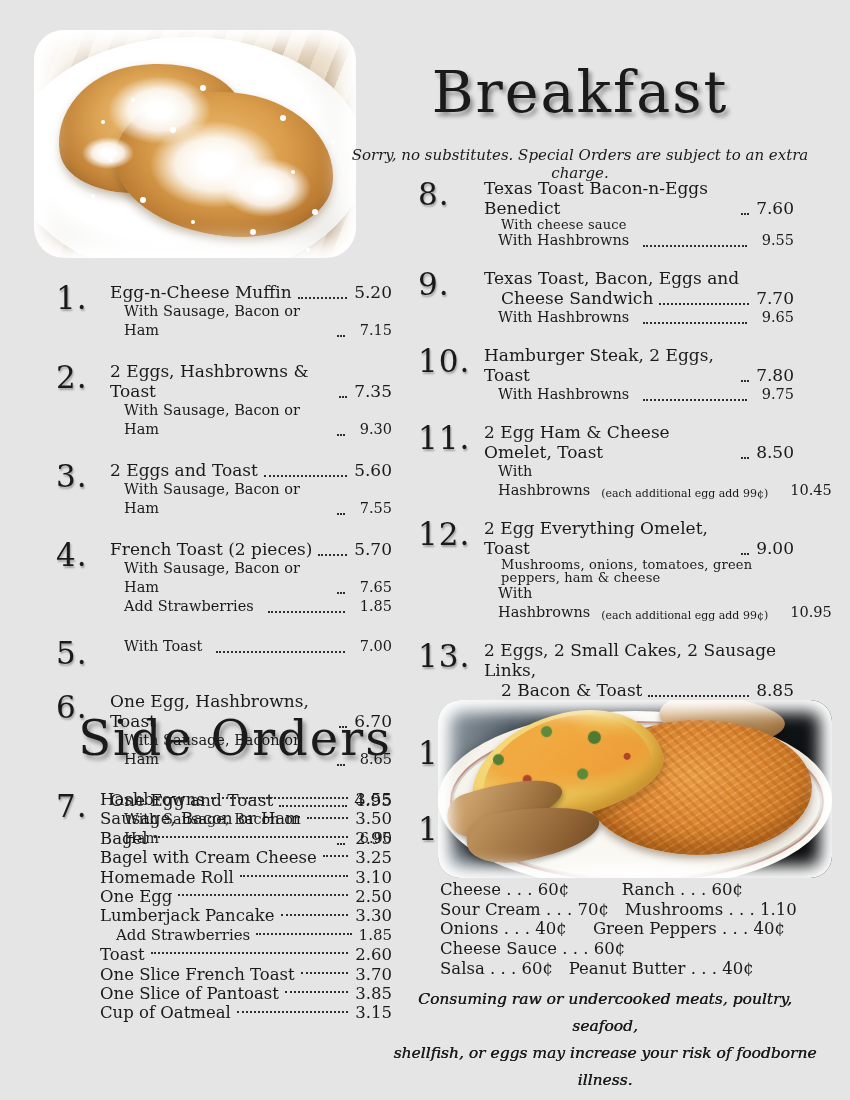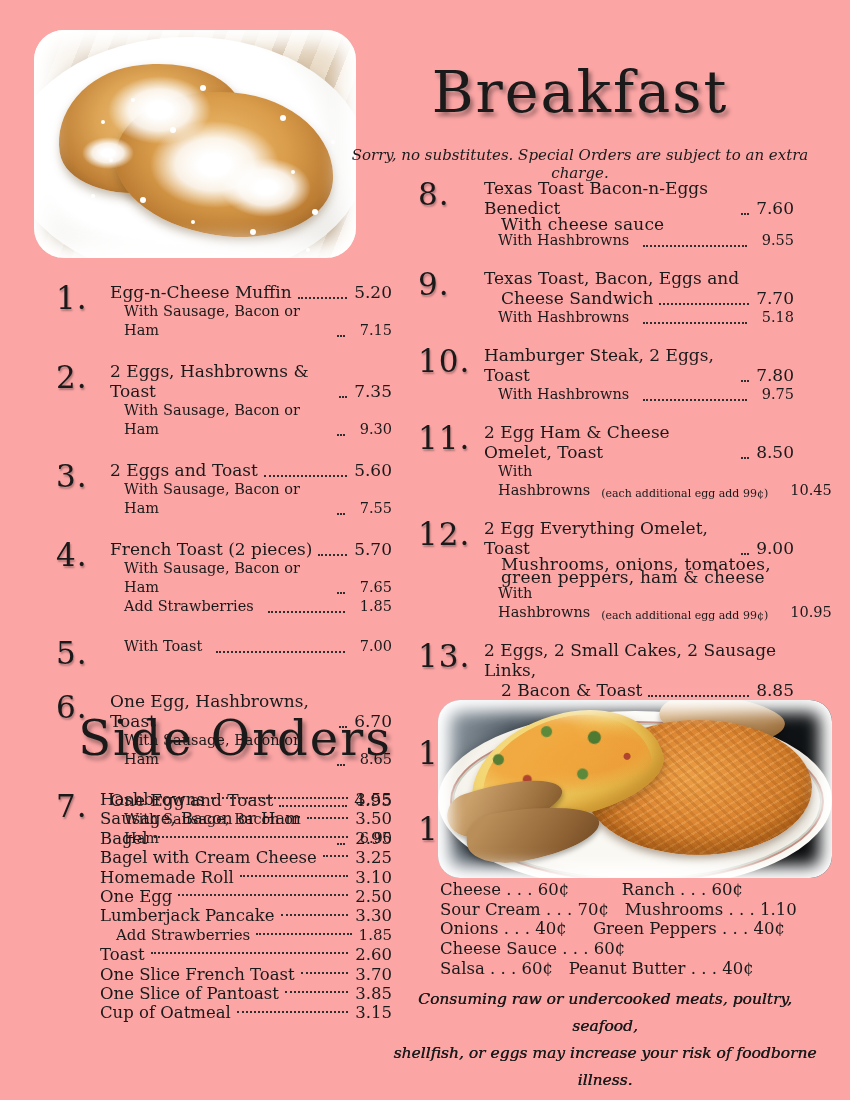--- a/index.html
+++ b/index.html
@@ -1,16 +1,16 @@
 <!DOCTYPE html>
 <html><head>
 <meta charset="utf-8">
 <style>
   html,body{margin:0;padding:0;background:#fff;}
-  .page{position:relative;width:850px;height:1100px;background:#fca5a5;overflow:hidden;
+  .page{position:relative;width:850px;height:1100px;background:#e5e5e5;overflow:hidden;
         font-family:"DejaVu Serif", serif;color:#1a1a1a;}
 
   
   .big-title{position:absolute;text-align:center;font-weight:normal;letter-spacing:2px;
              text-shadow:3px 4px 4px rgba(0,0,0,0.38);}
   .title-breakfast{left:350px;top:58px;width:460px;font-size:57px;line-height:1.2;}
   .title-side{left:60px;top:710px;width:350px;font-size:48px;line-height:1.2;}
   .subtitle{position:absolute;left:345px;top:146px;width:470px;text-align:center;
             font-style:italic;font-size:15px;line-height:18px;}
 
@@ -23,21 +23,21 @@
   .col-right .menu-item{margin-bottom:18px;}
   .item-number{flex:0 0 auto;font-size:31px;line-height:1.05;letter-spacing:1px;
                text-shadow:1px 2px 2px rgba(0,0,0,0.3);}
   .col-left  .item-number{width:44px;margin-right:10px;}
   .col-right .item-number{width:54px;margin-right:12px;}
   .item-lines{flex:1;min-width:0;}
   .line{display:flex;align-items:flex-end;justify-content:space-between;}
   .line.main {font-size:17px;line-height:20px;}
   .line.main2{font-size:17px;line-height:20px;padding-left:17px;}
   .line.sub  {font-size:14.5px;line-height:19px;padding-left:14px;gap:8px;}
-  .line.note {font-size:17px;line-height:13px;padding-left:17px;letter-spacing:0.2px;}
+  .line.note {font-size:13px;line-height:13px;padding-left:17px;letter-spacing:0.2px;}
   .inline-note{font-size:11px;line-height:13px;margin-left:3px;white-space:nowrap;}
   .dotfill{flex:1 1 auto;border-bottom:2px dotted #2e2e2e;margin:0 5px 3px 6px;height:0;min-width:8px;}
   .fill{flex:1 1 auto;min-width:4px;}
   .price{flex:0 0 auto;margin-left:2px;}
 
   
   .side-list{position:absolute;left:100px;top:790px;width:292px;}
   .side-row{display:flex;align-items:center;font-size:16.5px;line-height:19.4px;}
   .side-row.indent{padding-left:16px;font-size:15px;}
 
@@ -276,21 +276,21 @@
             <span class="txt">Texas Toast, Bacon, Eggs and</span>
           </div>
           <div class="line main2">
             <span class="txt">Cheese Sandwich</span>
             <span class="dotfill"></span>
             <span class="price">7.70</span>
           </div>
           <div class="line sub">
             <span class="txt">With Hashbrowns</span>
             <span class="dotfill"></span>
-            <span class="price">5.18</span>
+            <span class="price">9.65</span>
           </div>
         </div>
       </div>
       <div class="menu-item">
         <div class="item-number">10.</div>
         <div class="item-lines">
           <div class="line main">
             <span class="txt">Hamburger Steak, 2 Eggs, Toast</span>
             <span class="dotfill"></span>
             <span class="price">7.80</span>

